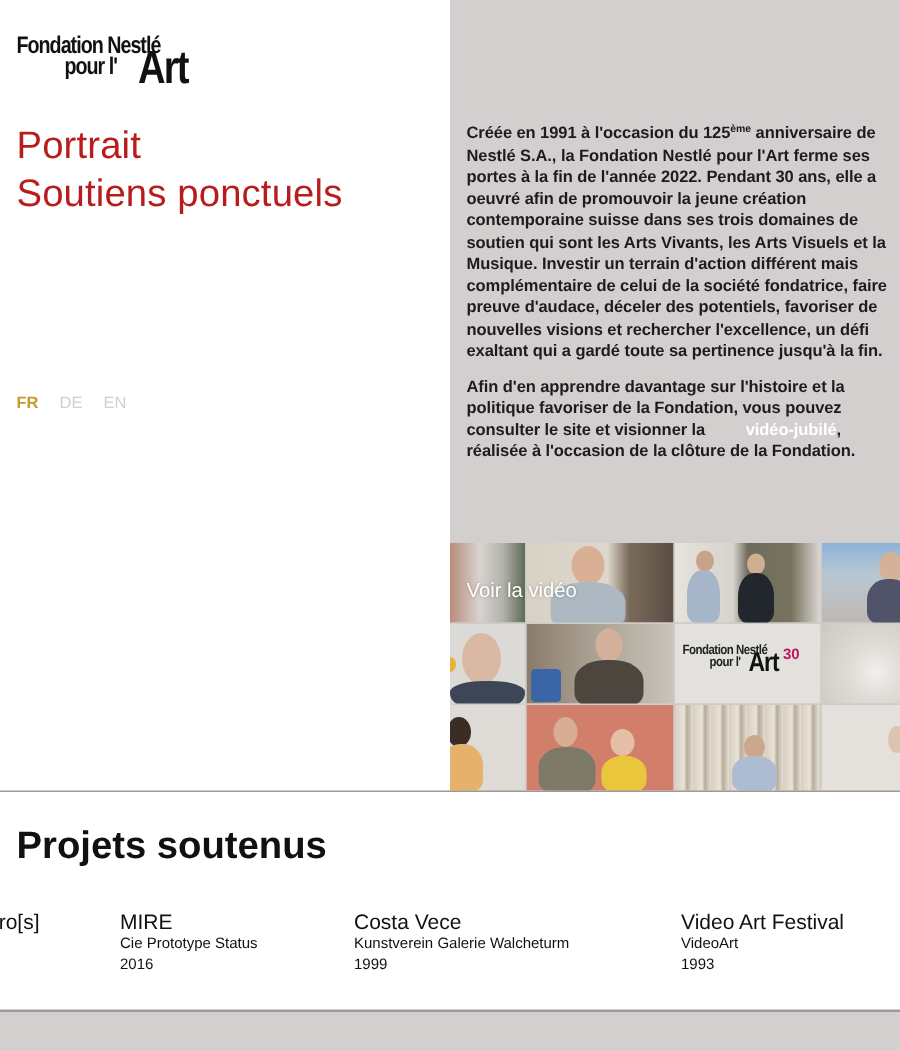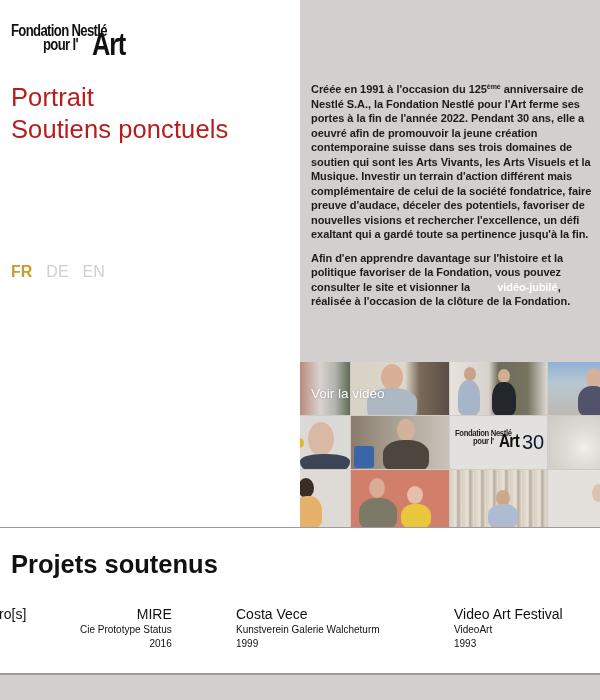--- a/index.html
+++ b/index.html
@@ -11,40 +11,40 @@
 
   .logo { position: absolute; left: 11px; top: 22px; width: 115px; height: 40px; cursor: pointer; }
   .logo .l1 { position: absolute; left: 0; top: 0; font-size: 16px; font-weight: bold; letter-spacing: -0.8px; color: #111; white-space: nowrap; transform: scaleX(0.82); transform-origin: left top; }
   .logo .l2 { position: absolute; left: 32px; top: 14px; font-size: 16px; font-weight: bold; letter-spacing: -0.8px; color: #111; white-space: nowrap; transform: scaleX(0.82); transform-origin: left top; }
   .logo .l3 { position: absolute; left: 81px; top: 7px; font-size: 31px; font-weight: bold; letter-spacing: -1.5px; color: #111; white-space: nowrap; transform: scaleX(0.82); transform-origin: left top; line-height: 31px; }
 
   .nav { position: absolute; left: 11px; top: 82px; }
   .nav a { display: block; font-size: 25.5px; line-height: 31.5px; color: #b91c1c; text-decoration: none; white-space: nowrap; cursor: pointer; letter-spacing: 0.1px; }
 
   .lang { position: absolute; left: 11px; top: 263px; display: flex; gap: 14px; }
-  .lang span { font-size: 16px; cursor: pointer; }
+  .lang span { font-size: 11px; cursor: pointer; }
   .lang .active { color: #c99a2e; font-weight: bold; }
   .lang .inactive { color: #cfcfcf; }
 
   .about { position: absolute; left: 311px; top: 82px; width: 282px; font-size: 11px; line-height: 14.5px; color: #1c1c1c; font-weight: bold; letter-spacing: -0.05px; }
   .about p { margin-bottom: 9px; }
   .about sup { font-size: 7px; vertical-align: top; position: relative; top: -2px; }
   .about a { color: #ffffff; text-decoration: none; cursor: pointer; margin-left: 24px; }
 
   .video { position: absolute; left: 300px; top: 362px; width: 300px; height: 165px; overflow: hidden; cursor: pointer; background: #cfcbc8; }
   .tile { position: absolute; overflow: hidden; }
   .tile .bg { position: absolute; inset: 0; }
   .person { position: absolute; border-radius: 45% 45% 8px 8px; }
   .head { position: absolute; border-radius: 50%; }
   .video-label { position: absolute; left: 11px; top: 24px; font-size: 13.5px; color: #ffffff; font-weight: normal; text-shadow: 0 0 2px rgba(0,0,0,0.3); }
   .mini-logo { position: absolute; left: 155px; top: 70px; }
   .mini-logo .m1 { position: absolute; left: 0; top: 0; font-size: 9px; font-weight: bold; color: #222; white-space: nowrap; transform: scaleX(0.85); transform-origin: left top; letter-spacing: -0.4px; }
   .mini-logo .m2 { position: absolute; left: 18px; top: 8px; font-size: 9px; font-weight: bold; color: #222; white-space: nowrap; transform: scaleX(0.85); transform-origin: left top; letter-spacing: -0.4px; }
   .mini-logo .m3 { position: absolute; left: 44px; top: 3px; font-size: 18px; font-weight: bold; color: #111; white-space: nowrap; transform: scaleX(0.85); transform-origin: left top; letter-spacing: -0.8px; }
-  .mini-logo .m4 { position: absolute; left: 67px; top: 3px; font-size: 20px; color: #0f172a; white-space: nowrap; }
+  .mini-logo .m4 { position: absolute; left: 67px; top: 3px; font-size: 10px; color: #be185d; white-space: nowrap; font-weight: bold; }
 
   .divider-top { position: absolute; left: 0; top: 527px; width: 600px; height: 1px; background: #9e9a9a; }
 
   .projects-title { position: absolute; left: 11px; top: 550px; font-size: 25.5px; color: #111; white-space: nowrap; }
 
   .projects { position: absolute; left: 0; top: 606px; width: 600px; height: 50px; }
   .proj { position: absolute; top: 0; cursor: pointer; white-space: nowrap; }
   .proj .name { font-size: 14px; color: #111; line-height: 16px; }
   .proj .org { font-size: 10px; color: #111; line-height: 14px; margin-top: 1px; }
   .proj .year { font-size: 10px; color: #111; line-height: 13px; }
@@ -154,21 +154,21 @@
 </div>
 
 <div class="divider-top"></div>
 
 <h2 class="projects-title">Projets soutenus</h2>
 
 <div class="projects">
   <div class="proj" style="left:-4px;">
     <div class="name">iro[s]</div>
   </div>
-  <div class="proj" style="left:80px;text-align:right;">
+  <div class="proj" style="left:80px;">
     <div class="name">MIRE</div>
     <div class="org">Cie Prototype Status</div>
     <div class="year">2016</div>
   </div>
   <div class="proj" style="left:236px;">
     <div class="name">Costa Vece</div>
     <div class="org">Kunstverein Galerie Walcheturm</div>
     <div class="year">1999</div>
   </div>
   <div class="proj" style="left:454px;">

